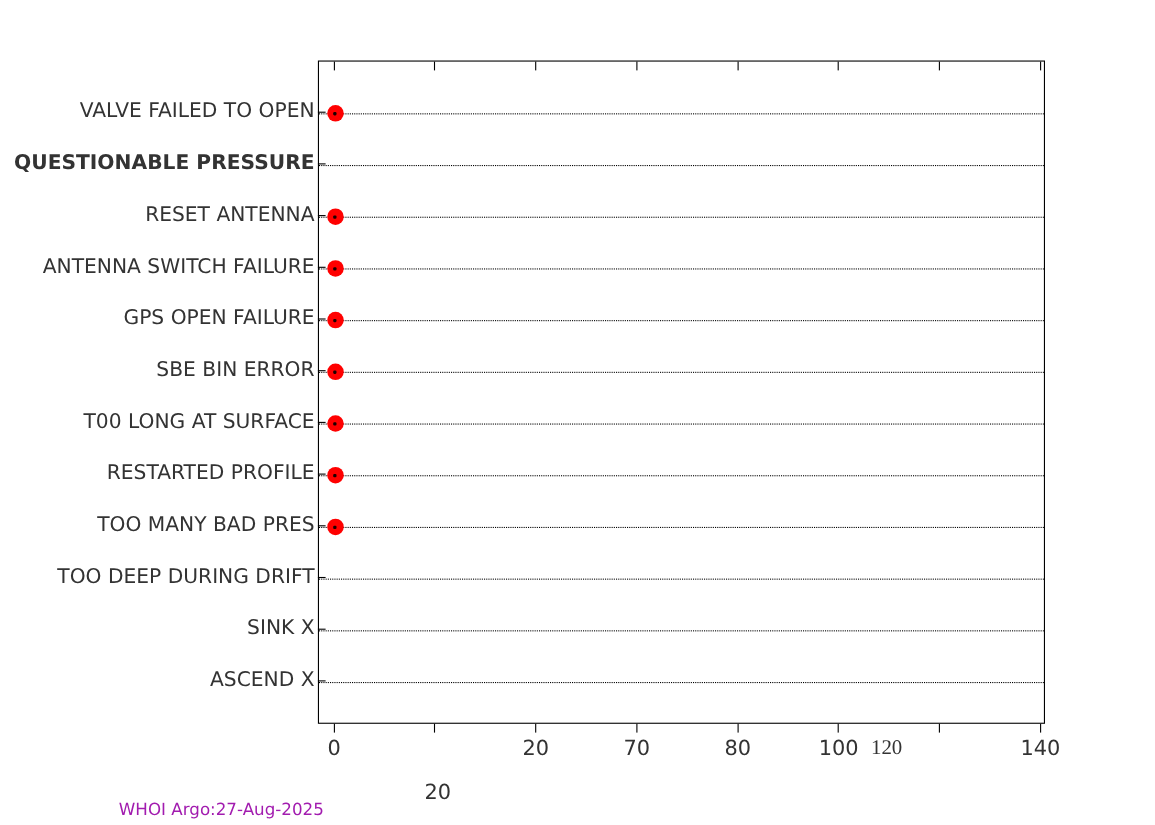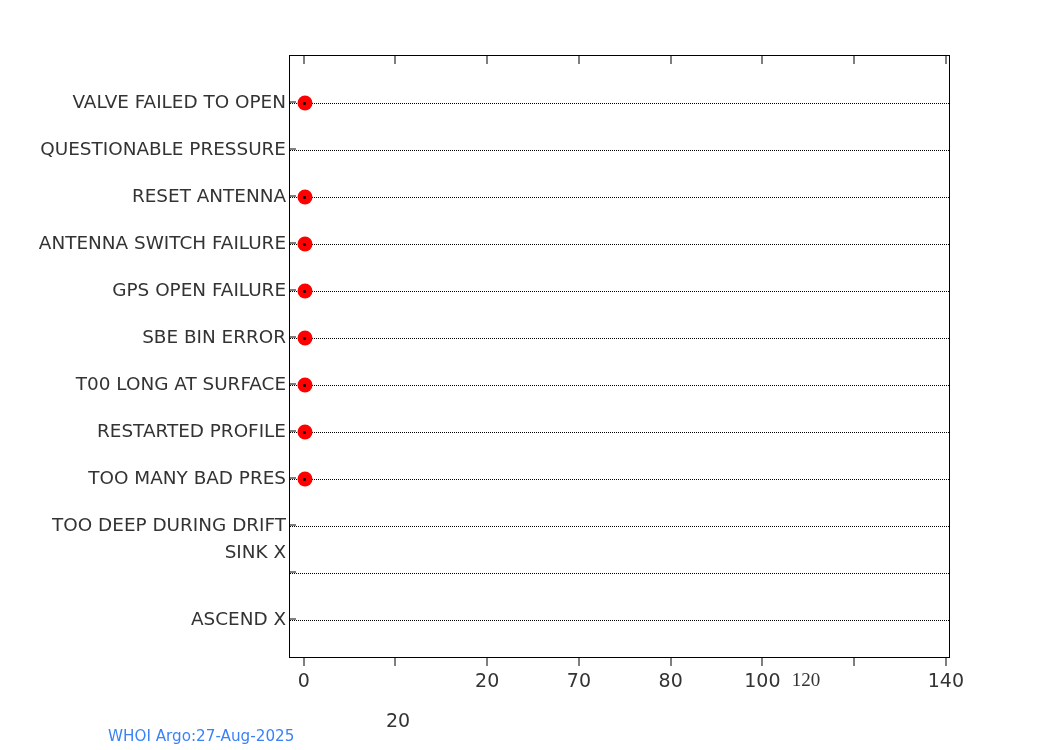--- a/index.html
+++ b/index.html
@@ -124,21 +124,21 @@
     width: 661px;
     text-align: center;
     font-size: 19.5px;
     color: #333333;
   }
   #footer-note {
     position: absolute;
     left: 108px;
     top: 727px;
     font-size: 15.2px;
-    color: #3b82f6;
+    color: #a21caf;
     white-space: nowrap;
   }
 </style>
 </head>
 <body>
 
 <div id="figure">
 
 
   <div id="plot-area">
@@ -163,30 +163,30 @@
         <div class="marker" title="GPS COMM FAILURE" style="left: 14.6787px; top: 235px; background: rgb(255, 0, 0);"></div>
         <div class="marker" title="SBE BIN ERROR" style="left: 14.6787px; top: 282px; background: rgb(255, 0, 0);"></div>
         <div class="marker" title="T00 LONG AT SURFACE" style="left: 14.6787px; top: 329px; background: rgb(255, 0, 0);"></div>
         <div class="marker" title="RESTARTED PROFILE" style="left: 14.6787px; top: 376px; background: rgb(255, 0, 0);"></div>
         <div class="marker" title="TOO MANY BAD PRES" style="left: 14.6787px; top: 423px; background: rgb(255, 0, 0);"></div>
       </div>
   </div>
 
   <div id="ylabels">
       <div class="ylabel" style="top: 102px;">VALVE FAILED TO OPEN</div>
-      <div class="ylabel" style="top: 149px;">QUESTIONABLE PRESSURE</div>
+      <div class="ylabel" style="top: 149px; font-weight: bold;">QUESTIONABLE PRESSURE</div>
       <div class="ylabel" style="top: 196px;">RESET ANTENNA</div>
       <div class="ylabel" style="top: 243px;">ANTENNA SWITCH FAILURE</div>
       <div class="ylabel" style="top: 290px;">GPS OPEN FAILURE</div>
       <div class="ylabel" style="top: 337px;">SBE BIN ERROR</div>
       <div class="ylabel" style="top: 384px;">T00 LONG AT SURFACE</div>
       <div class="ylabel" style="top: 431px;">RESTARTED PROFILE</div>
       <div class="ylabel" style="top: 478px;">TOO MANY BAD PRES</div>
       <div class="ylabel" style="top: 525px;">TOO DEEP DURING DRIFT</div>
-      <div class="ylabel" style="top: 552px; text-align: right;">SINK X</div>
+      <div class="ylabel" style="top: 572px; text-align: right;">SINK X</div>
       <div class="ylabel" style="top: 619px;">ASCEND X</div>
     </div>
   <div id="yticks">
       <div class="ytick" style="top: 102px;"></div>
       <div class="ytick" style="top: 149px;"></div>
       <div class="ytick" style="top: 196px;"></div>
       <div class="ytick" style="top: 243px;"></div>
       <div class="ytick" style="top: 290px;"></div>
       <div class="ytick" style="top: 337px;"></div>
       <div class="ytick" style="top: 384px;"></div>

